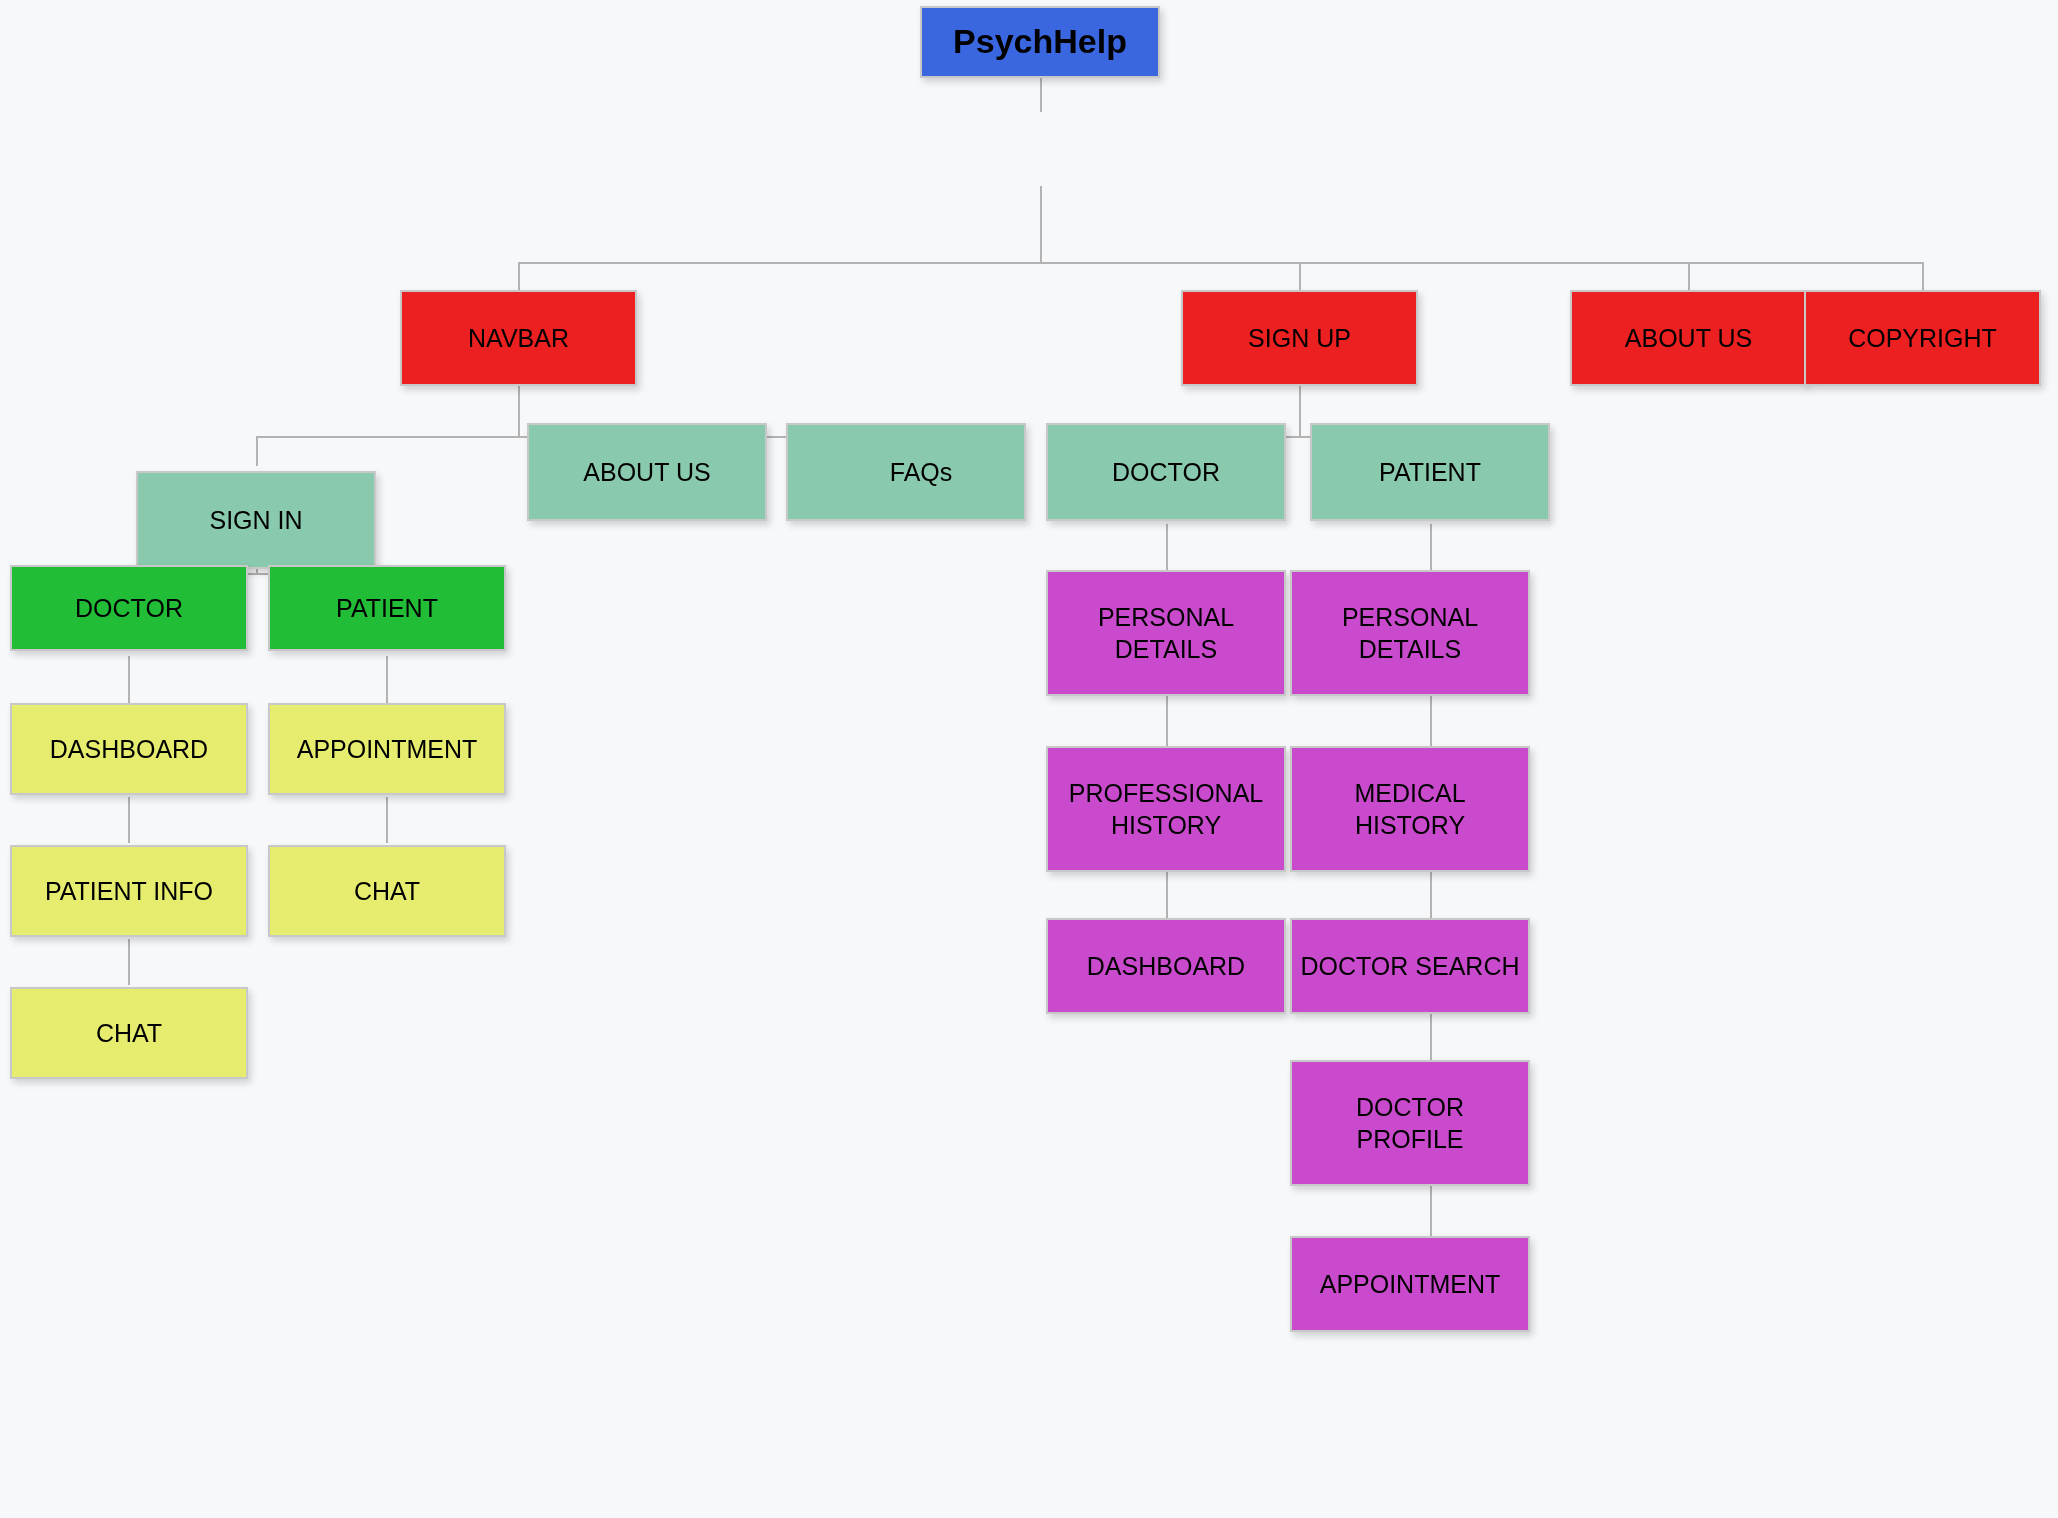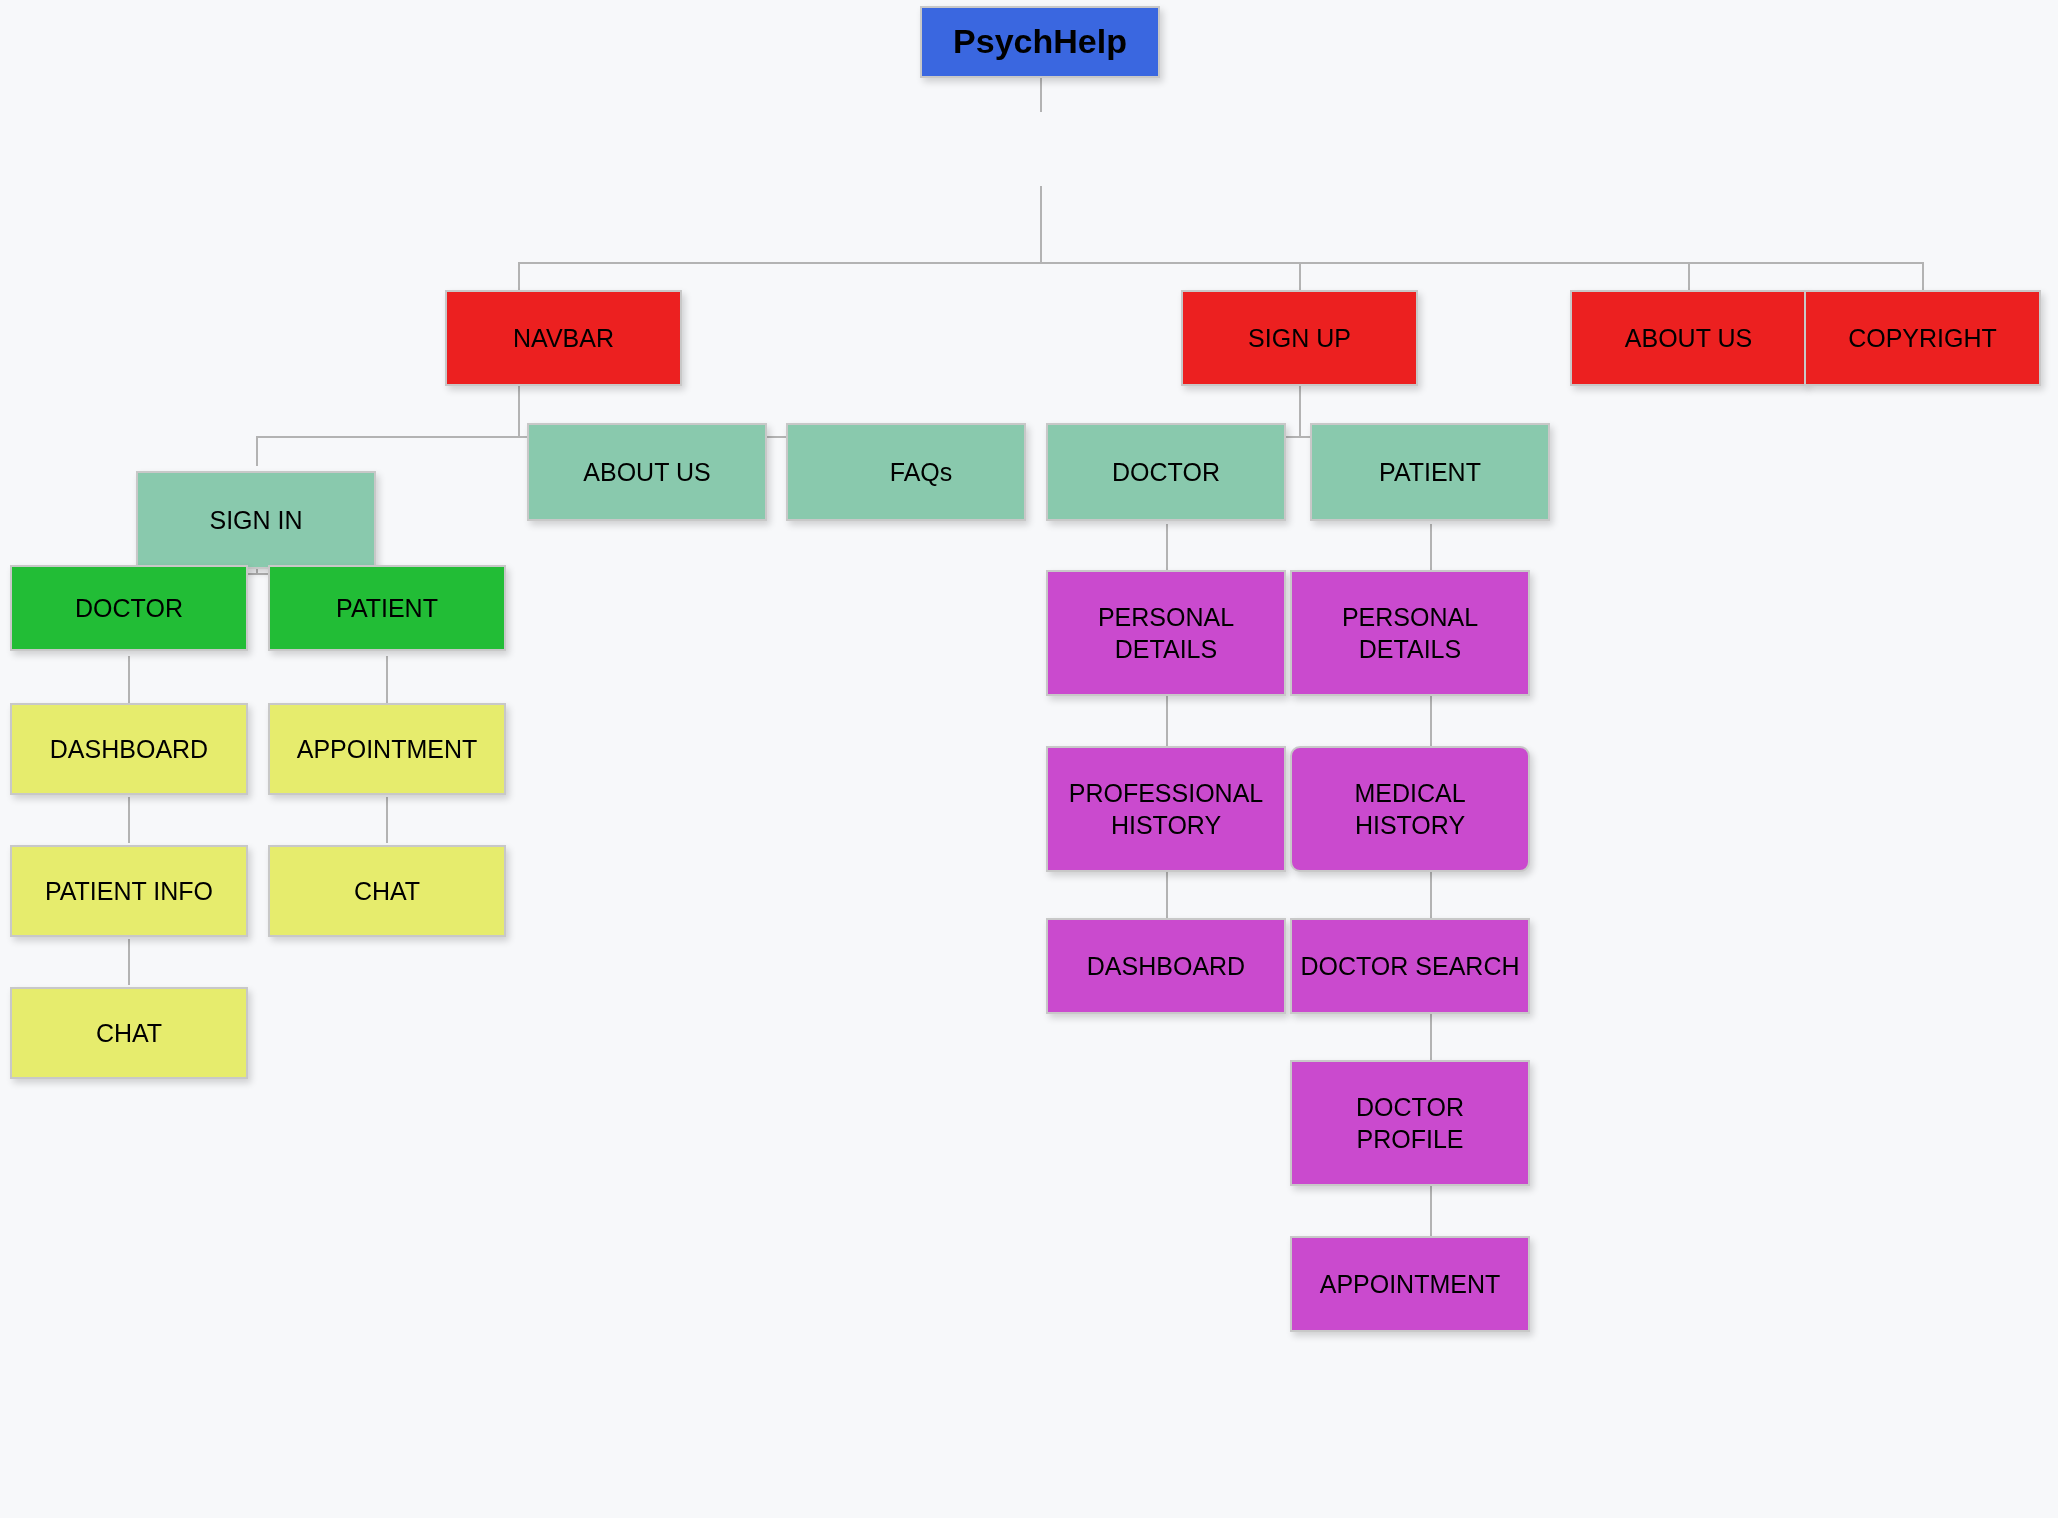--- a/index.html
+++ b/index.html
@@ -94,21 +94,21 @@
   <div class="edge v" style="left:1430px; top:696px; height:52px;"></div>
   <div class="edge v" style="left:1430px; top:872px; height:48px;"></div>
   <div class="edge v" style="left:1430px; top:1014px; height:48px;"></div>
   <div class="edge v" style="left:1430px; top:1186px; height:52px;"></div>
 
   <div class="node lvl-root" style="left:920px; top:6px; width:240px; height:72px;">
     <span class="lbl">PsychHelp</span>
   </div>
 
 
-  <div class="node lvl-red" style="left:400px; top:290px; width:237px; height:96px;margin-left:45px;">
+  <div class="node lvl-red" style="left:400px; top:290px; width:237px; height:96px;">
     <span class="lbl">NAVBAR</span>
   </div>
 
   <div class="node lvl-red" style="left:1181px; top:290px; width:237px; height:96px;">
     <span class="lbl">SIGN UP</span>
   </div>
 
   <div class="node lvl-red" style="left:1570px; top:290px; width:237px; height:96px;">
     <span class="lbl">ABOUT US</span>
   </div>
@@ -173,21 +173,21 @@
   <div class="node lvl-purple" style="left:1290px; top:570px; width:240px; height:126px;">
     <span class="lbl">PERSONAL
 DETAILS</span>
   </div>
 
   <div class="node lvl-purple" style="left:1046px; top:746px; width:240px; height:126px;">
     <span class="lbl">PROFESSIONAL
 HISTORY</span>
   </div>
 
-  <div class="node lvl-purple" style="left:1290px; top:746px; width:240px; height:126px;border-radius:10px;">
+  <div class="node lvl-purple" style="left:1290px; top:746px; width:240px; height:126px;">
     <span class="lbl">MEDICAL
 HISTORY</span>
   </div>
 
   <div class="node lvl-purple" style="left:1046px; top:918px; width:240px; height:96px;">
     <span class="lbl">DASHBOARD</span>
   </div>
 
   <div class="node lvl-purple" style="left:1290px; top:918px; width:240px; height:96px;">
     <span class="lbl">DOCTOR SEARCH</span>

